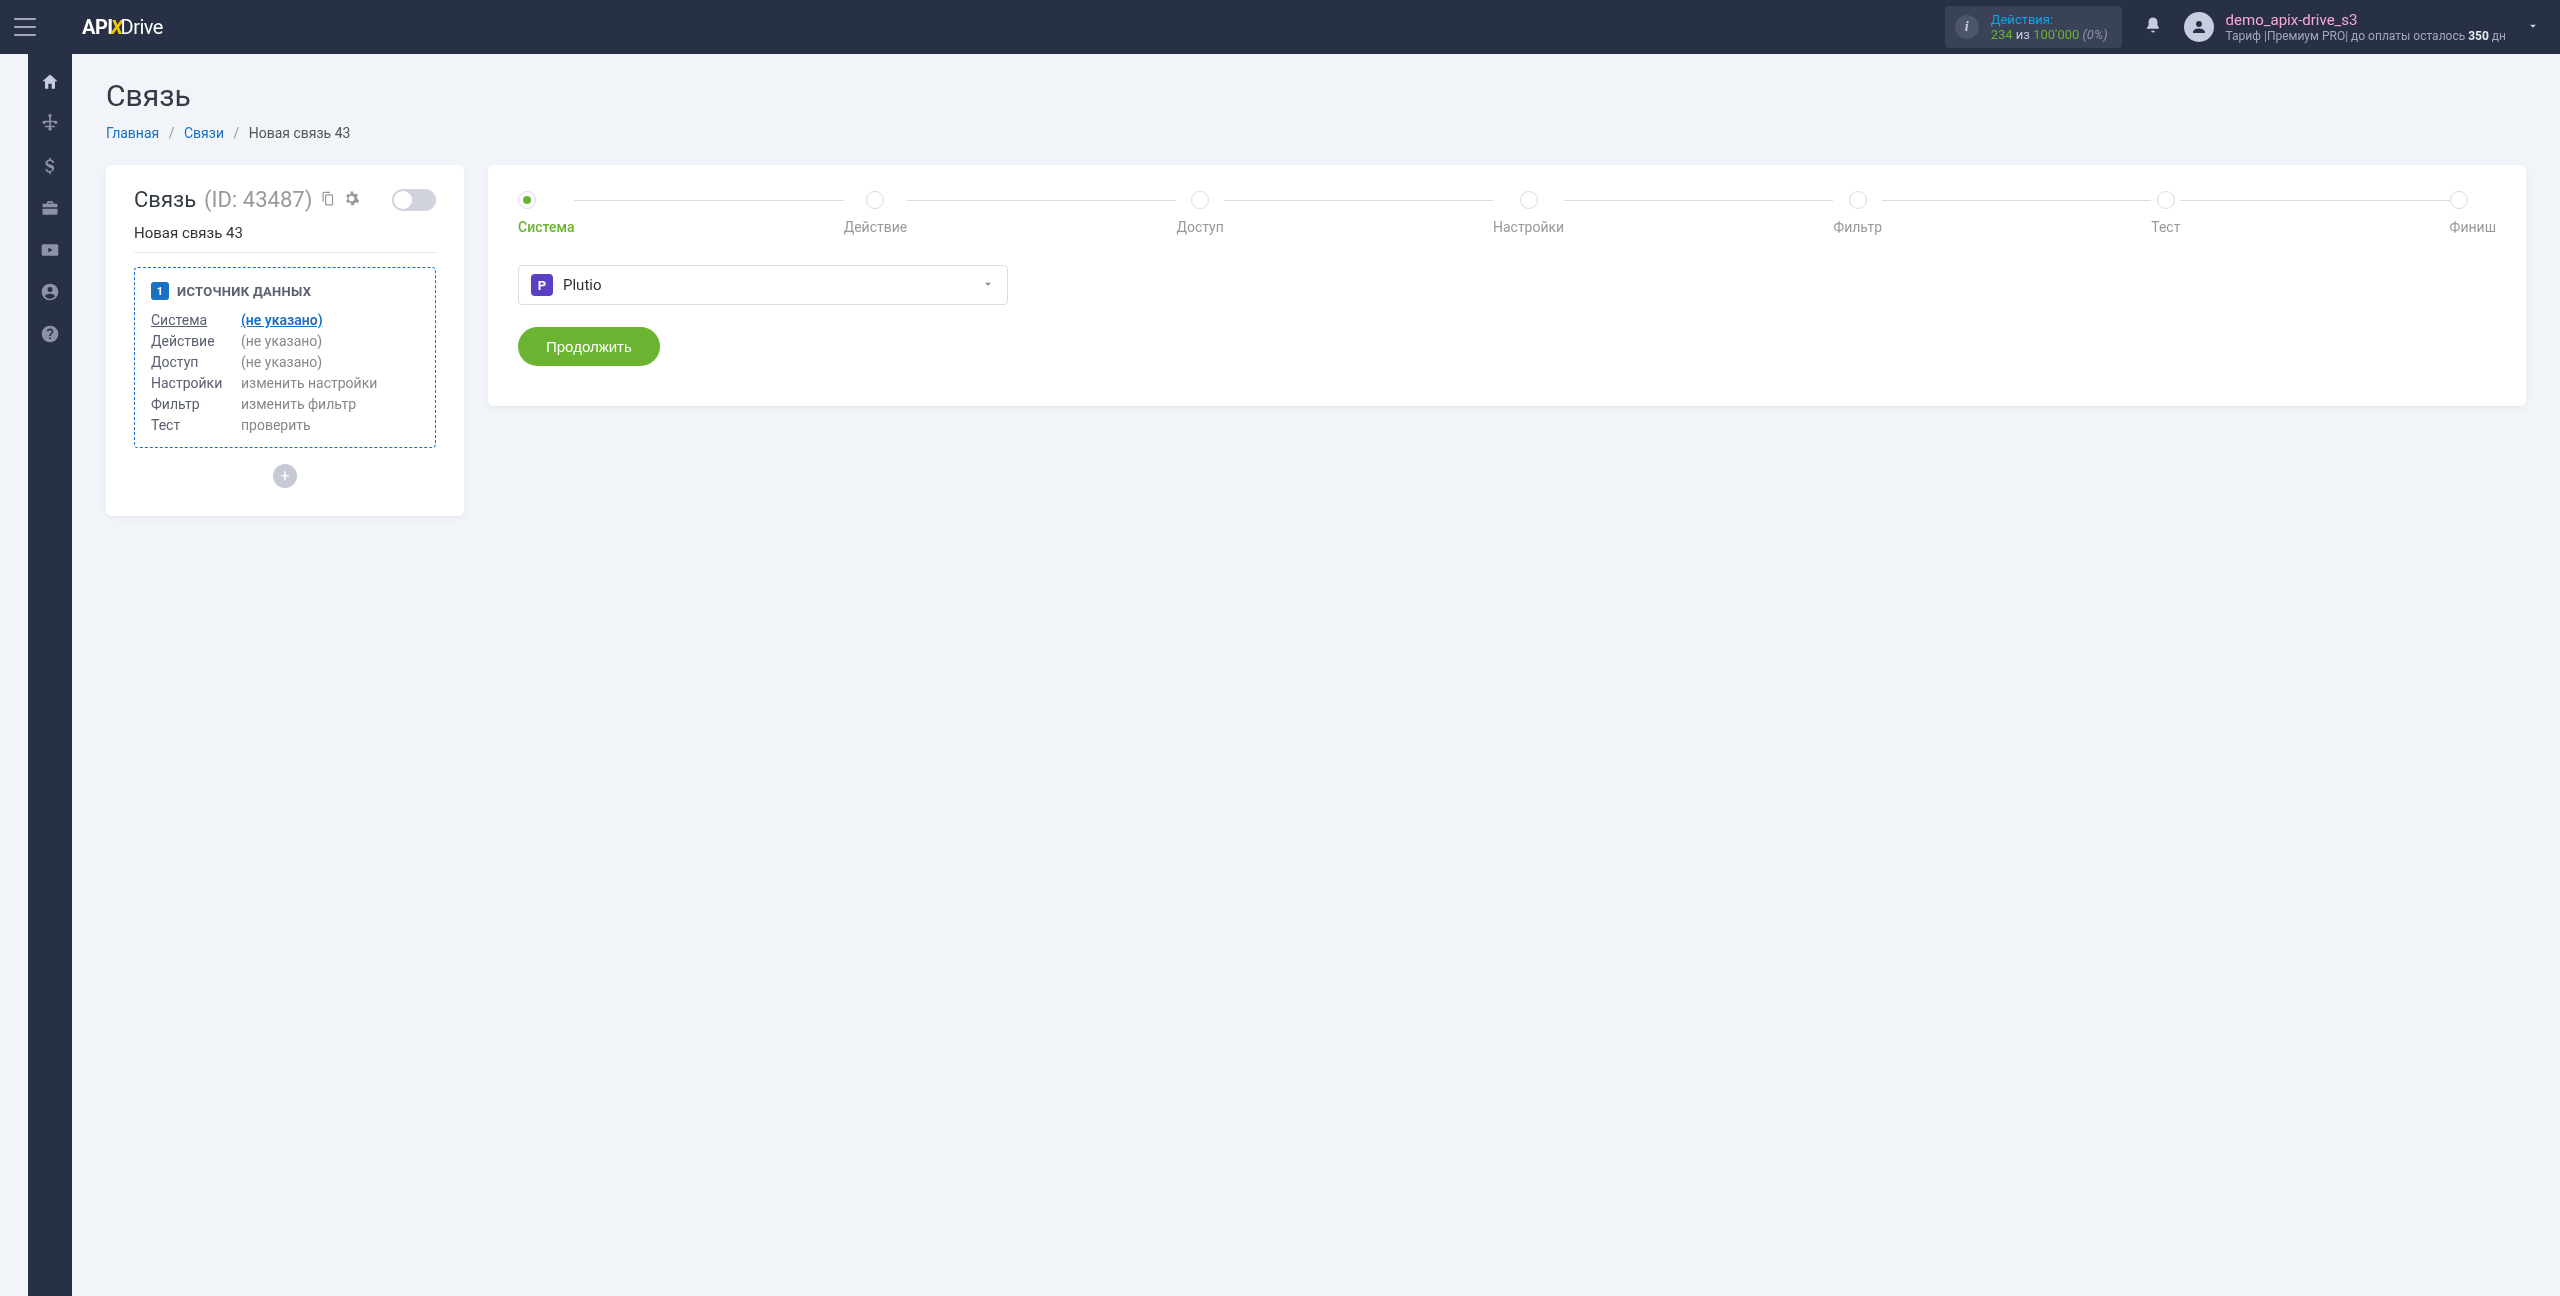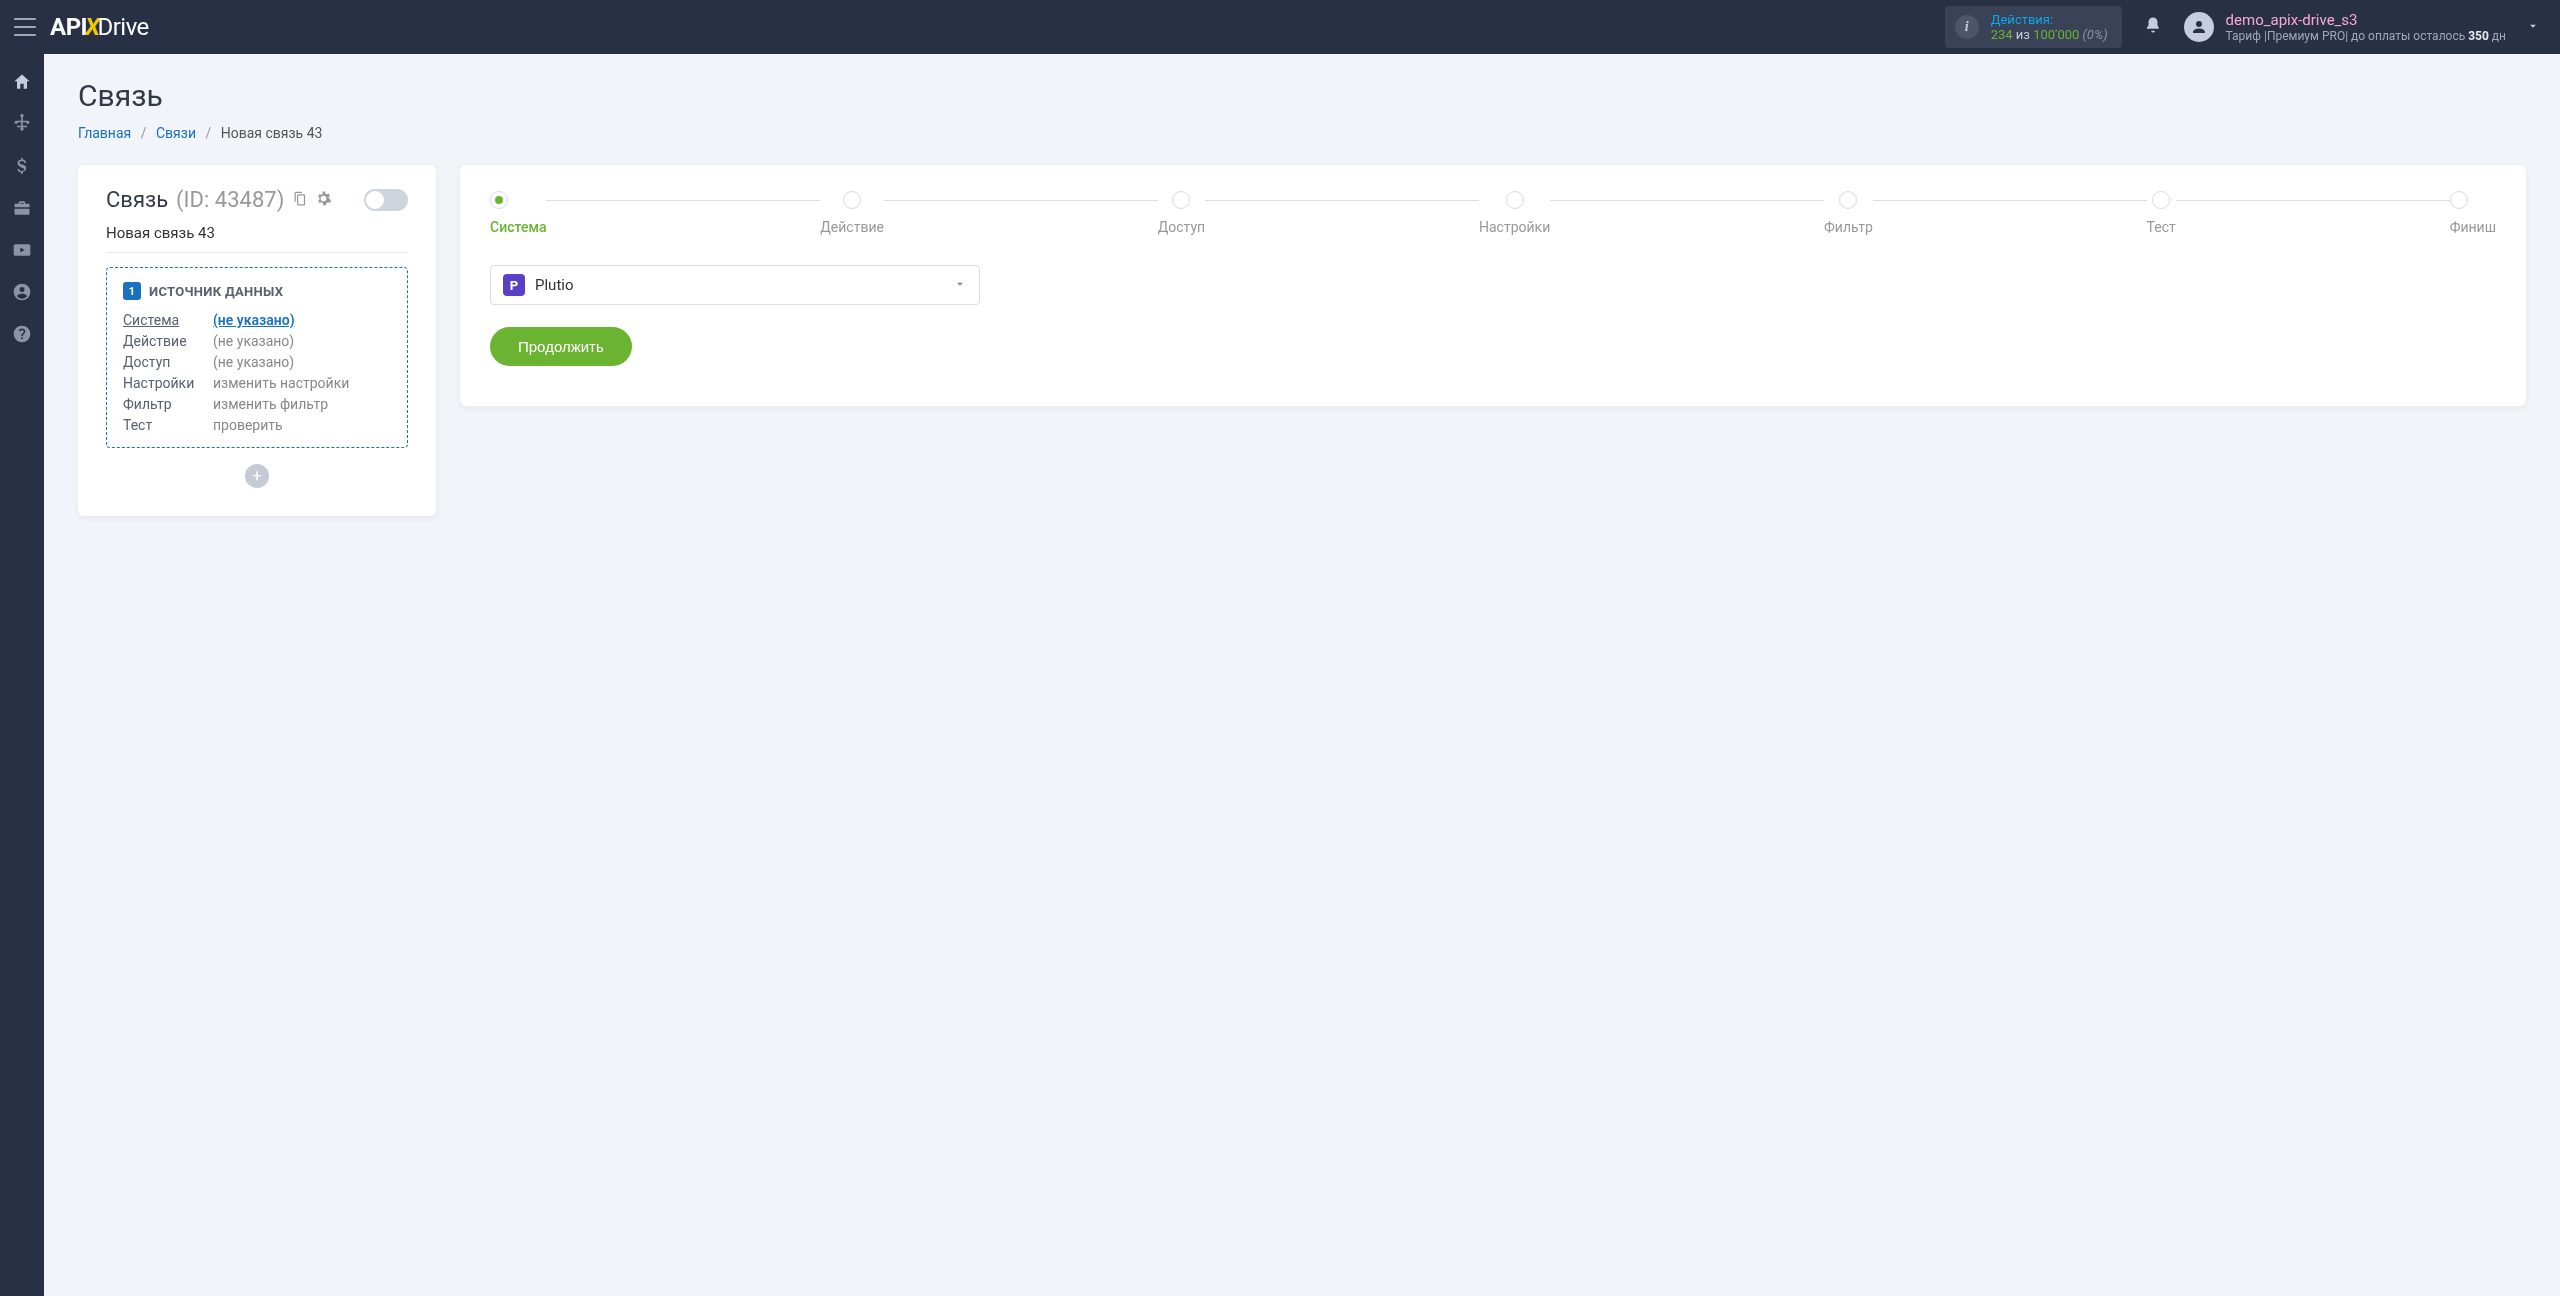--- a/index.html
+++ b/index.html
@@ -3,21 +3,21 @@
 <meta charset="utf-8">
 <style>
 * { margin: 0; padding: 0; box-sizing: border-box; }
 body { font-family: -apple-system, BlinkMacSystemFont, 'Segoe UI', Roboto, Arial, sans-serif; background: #f1f4f8; overflow: hidden; }
 
 
 .header { height: 54px; background: #283046; display: flex; align-items: center; justify-content: space-between; padding: 0 20px 0 0; color: #fff; }
 .header-left { display: flex; align-items: center; gap: 14px; padding-left: 14px; }
 .hamburger { width: 22px; height: 18px; cursor: pointer; display: flex; flex-direction: column; justify-content: space-between; }
 .hamburger span { display: block; height: 2px; background: #a0a8b8; border-radius: 1px; }
-.logo { display: flex; align-items: center; font-size: 24px; font-weight: 700; letter-spacing: -0.5px; }
+.logo { display: flex; align-items: center; font-size: 20px; font-weight: 700; letter-spacing: -0.5px; margin-left: 32px; }
 .logo-api { color: #fff; }
 .logo-x { color: #f0c800; font-style: italic; margin: 0 -2px; }
 .logo-drive { color: #fff; font-weight: 400; }
 .header-right { display: flex; align-items: center; gap: 22px; }
 .actions-box { background: #3a4258; border-radius: 4px; padding: 6px 14px 6px 10px; display: flex; align-items: center; gap: 12px; font-size: 13px; }
 .info-icon-circle { width: 24px; height: 24px; border-radius: 50%; background: #4d5668; color: #c5cdde; display: flex; align-items: center; justify-content: center; font-weight: 700; font-style: italic; font-family: Georgia, serif; font-size: 14px; }
 .actions-text .line1 { color: #0ea5e9; }
 .actions-text .line2 .n1 { color: #6bb431; }
 .actions-text .line2 .iz { color: #c5cdde; }
 .actions-text .line2 .n2 { color: #6bb431; }
@@ -25,21 +25,21 @@
 .bell-icon svg { width: 18px; height: 20px; fill: #c5cdde; }
 .user-block { display: flex; align-items: center; gap: 12px; }
 .avatar-circle { width: 30px; height: 30px; border-radius: 50%; background: #c5cdde; display: flex; align-items: center; justify-content: center; }
 .avatar-circle svg { width: 18px; height: 18px; fill: #283046; }
 .user-text .uname { font-size: 15px; color: #f9a8d4; }
 .user-text .utariff { font-size: 12px; color: #a0a8b8; }
 .user-text .utariff b { color: #e5e9f0; font-weight: 700; }
 .chevron-down svg { width: 14px; height: 14px; fill: #c5cdde; margin-left: 8px; }
 
 
-.layout { display: flex; height: calc(100vh - 54px); }
+.layout { display: flex; height: calc(100vh - 54px); padding-left: 28px; }
 .sidebar { width: 44px; background: #283046; display: flex; flex-direction: column; align-items: center; padding-top: 18px; gap: 22px; }
 .sidebar-item { width: 20px; height: 20px; cursor: pointer; }
 .sidebar-item svg { width: 20px; height: 20px; fill: #8b93a5; }
 .sidebar-item.active svg { fill: #c5cdde; }
 
 .main { flex: 1; padding: 24px 34px; overflow: auto; }
 .page-title { font-size: 30px; color: #333a45; font-weight: 400; margin-bottom: 12px; }
 .breadcrumbs { font-size: 14px; color: #999; margin-bottom: 24px; }
 .breadcrumbs a { color: #1971c2; text-decoration: none; }
 .breadcrumbs .sep { color: #999; margin: 0 6px; }

